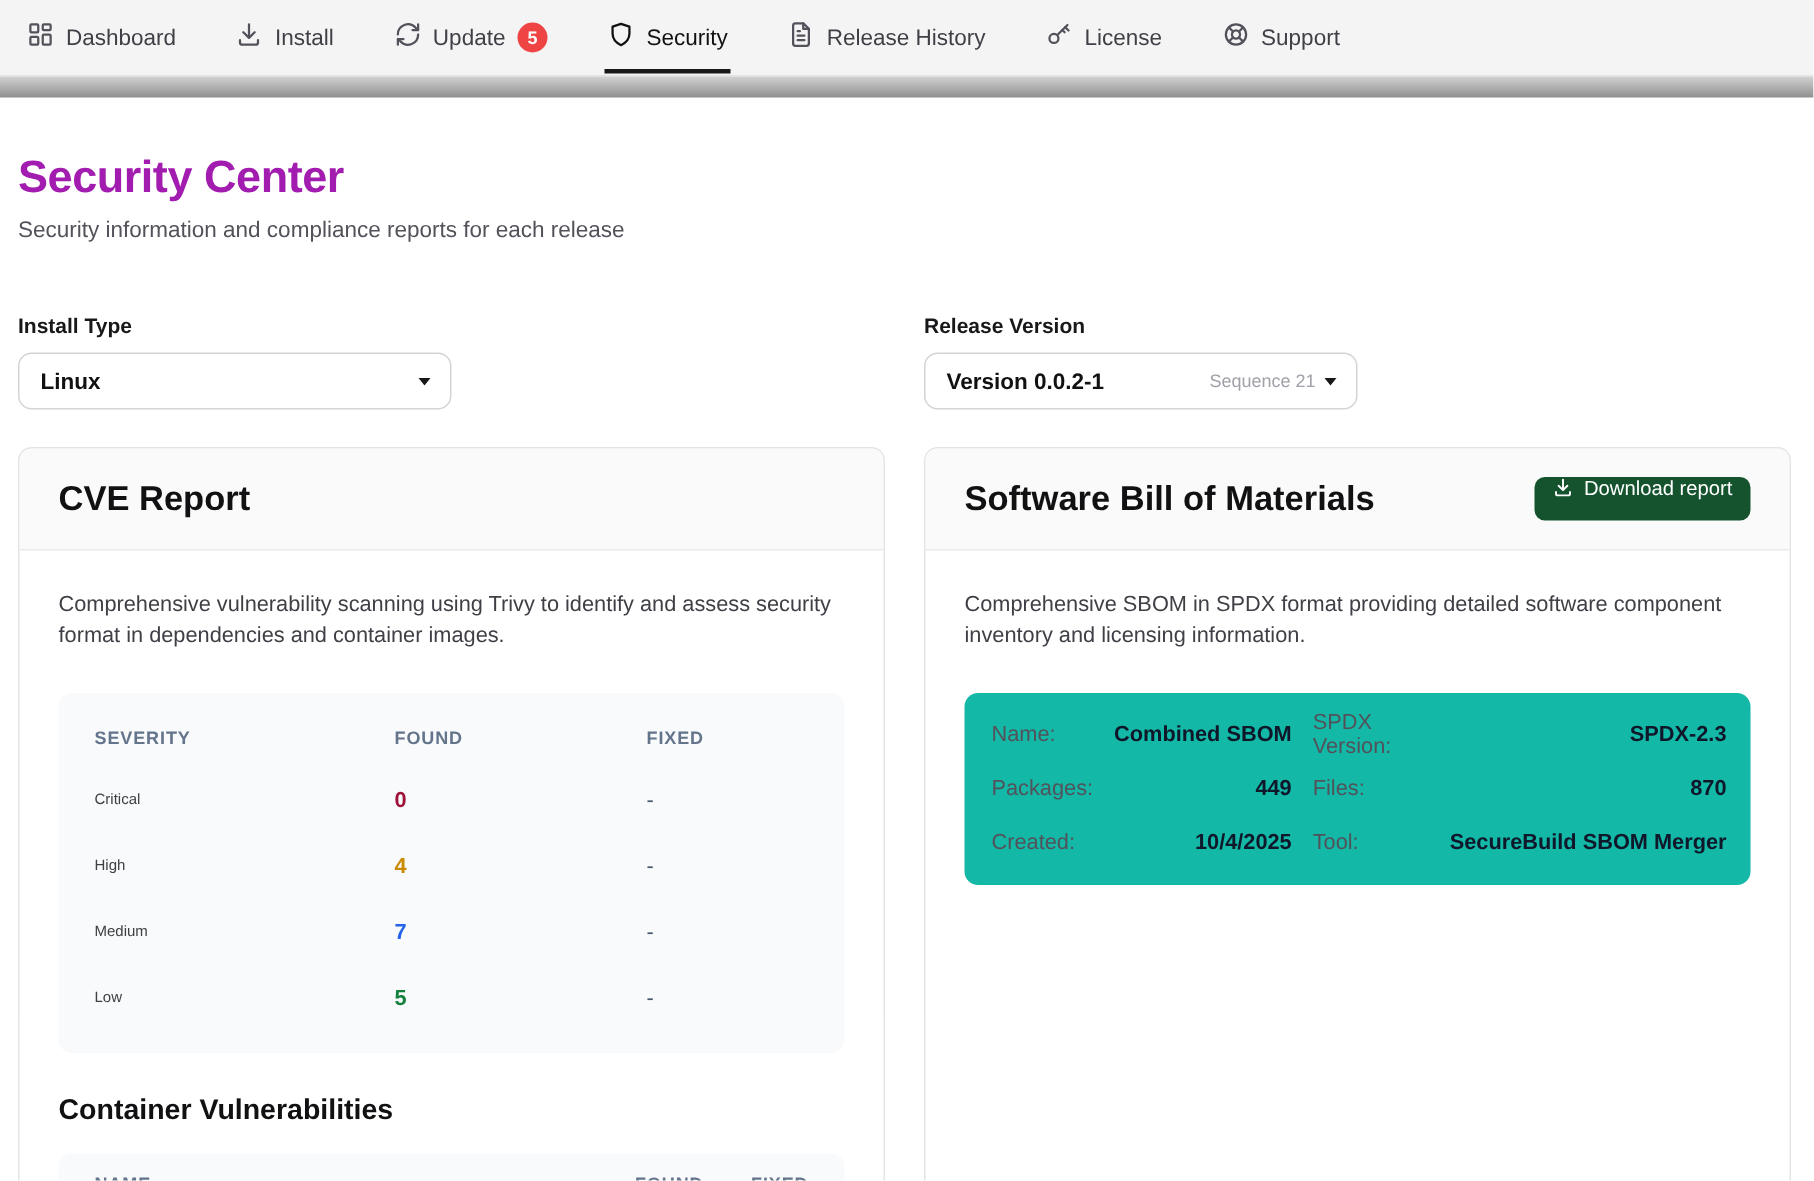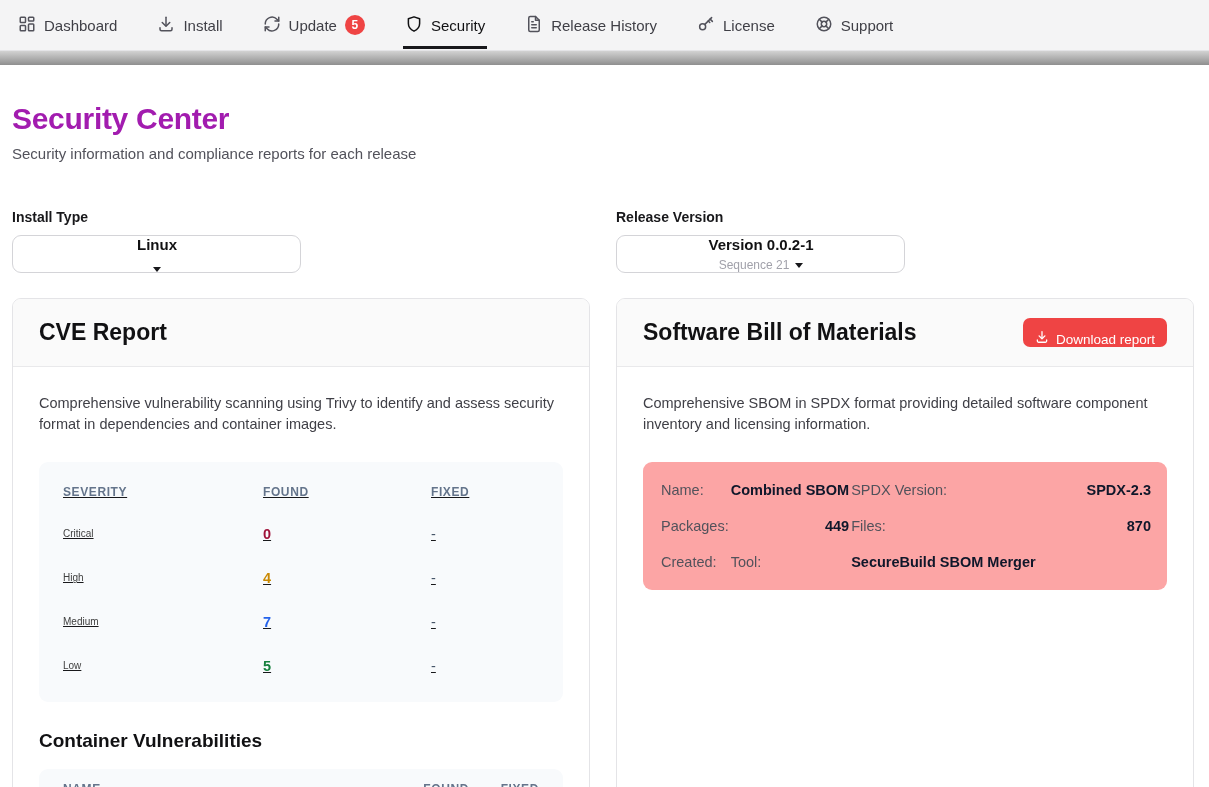--- a/index.html
+++ b/index.html
@@ -94,21 +94,20 @@
     width: 289px;
     height: 38px;
     background: #fff;
     border: 1px solid #d4d4d8;
     border-radius: 9px;
     display: flex;
     align-items: center;
     justify-content: space-between;
     padding: 0 13px 0 14px;
     cursor: pointer;
-    flex-direction: column;
   }
   .select-value { font-size: 15px; font-weight: 700; color: #111113; }
   .select-right { display: flex; align-items: center; gap: 6px; }
   .select-secondary { font-size: 12px; color: #a1a1aa; }
   .caret {
     width: 0; height: 0;
     border-left: 4px solid transparent;
     border-right: 4px solid transparent;
     border-top: 5px solid #18181b;
   }
@@ -145,41 +144,40 @@
   .card-desc {
     font-size: 14.5px;
     line-height: 1.48;
     color: #3f3f46;
     margin-bottom: 26px;
   }
 
   
   .btn-download {
     display: inline-flex;
-    align-items: flex-end;
+    align-items: flex-start;
     gap: 7px;
-    background: #ef4444;
+    background: #14532d;
     color: #fff;
     border: none;
     border-radius: 7px;
     height: 29px;
     padding: 0 12px;
     font-size: 13.5px;
     font-weight: 500;
     font-family: inherit;
     cursor: pointer;
   }
   .btn-download svg { width: 14px; height: 14px; stroke: #fff; }
 
   
   .severity-table {
     background: #f8fafc;
     border-radius: 9px;
     padding: 10px 24px 14px 24px;
-    text-decoration: underline;
   }
   .sev-row {
     display: grid;
     grid-template-columns: 200px 168px 1fr;
     align-items: center;
     height: 44px;
   }
   .sev-head { height: 40px; }
   .sev-head span {
     font-size: 12px;
@@ -210,26 +208,26 @@
   .cv-head span {
     font-size: 12px;
     font-weight: 600;
     letter-spacing: 0.6px;
     color: #64748b;
   }
   .cv-head .num { text-align: right; }
 
   
   .sbom-info {
-    background: #fca5a5;
+    background: #14b8a6;
     border-radius: 9px;
     padding: 10px 16px 10px 18px;
     display: grid;
     grid-template-columns: auto 1fr auto 1fr;
-    column-gap: 2px;
+    column-gap: 14px;
   }
   .sbom-info > div {
     height: 36px;
     display: flex;
     align-items: center;
     font-size: 14.5px;
   }
   .info-label { color: #52525b; }
   .info-value { font-weight: 700; color: #0f172a; justify-content: flex-end; text-align: right; white-space: nowrap; }
 </style>
@@ -395,20 +393,21 @@
           <div class="info-value">Combined SBOM</div>
           <div class="info-label">SPDX Version:</div>
           <div class="info-value">SPDX-2.3</div>
 
           <div class="info-label">Packages:</div>
           <div class="info-value">449</div>
           <div class="info-label">Files:</div>
           <div class="info-value">870</div>
 
           <div class="info-label">Created:</div>
+          <div class="info-value">10/4/2025</div>
           <div class="info-label">Tool:</div>
           <div class="info-value">SecureBuild SBOM Merger</div>
         </div>
       </div>
     </section>
 
   </div>
 </div>
 
 </body></html>

